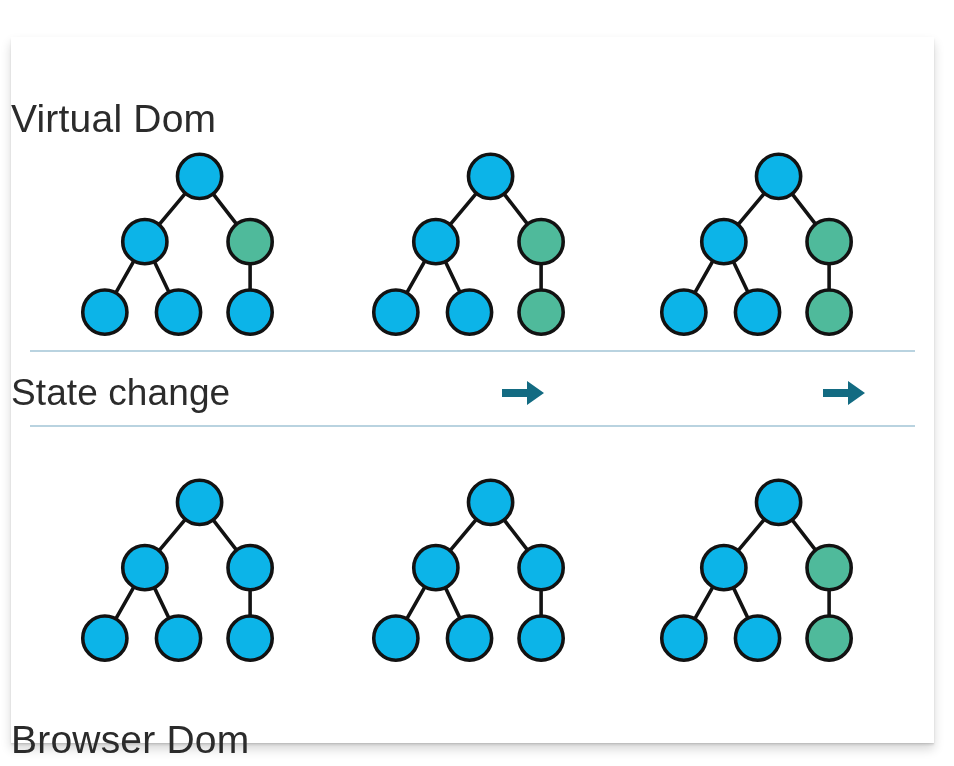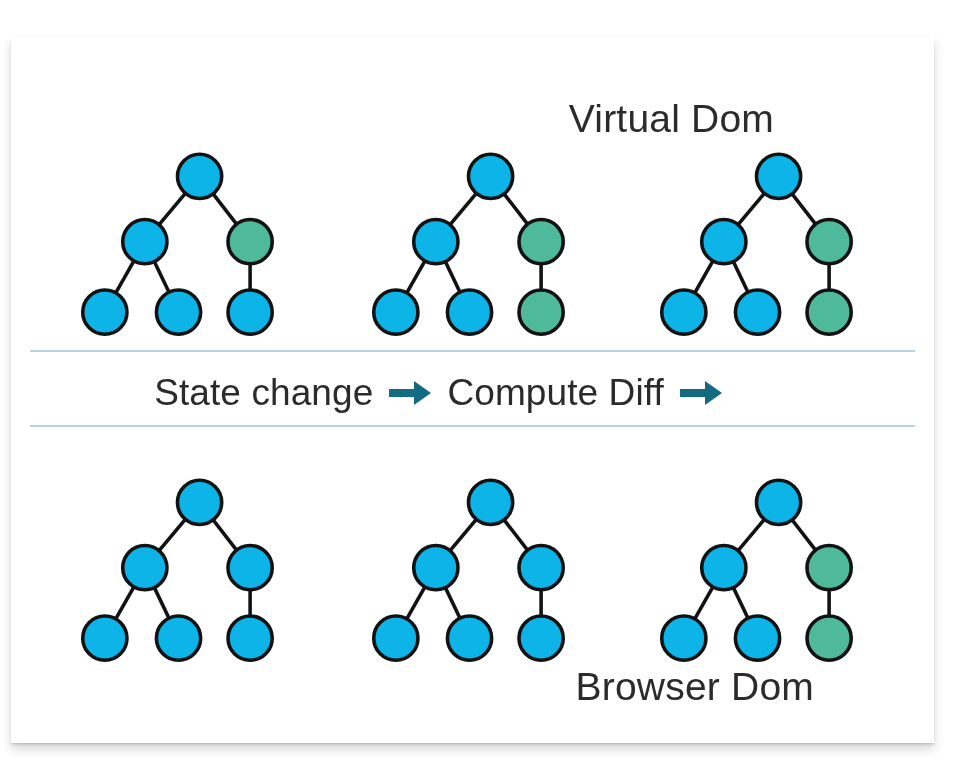--- a/index.html
+++ b/index.html
@@ -31,29 +31,29 @@
       0 2px 2px rgba(0,0,0,0.10),
       0 6px 10px rgba(0,0,0,0.16),
       0 1px 0 rgba(0,0,0,0.04);
   }
 
   
   .diagram-title {
     position: absolute;
     left: 0;
     width: 763px;
-    text-align: right;
+    text-align: left;
     color: #2b2b2b;
     font-size: 39px;
     font-weight: 400;
     letter-spacing: 0.2px;
     white-space: nowrap;
   }
   #title-top    { top: 60px; }
-  #title-bottom { top: 628px; margin-left: 40px; }
+  #title-bottom { top: 681px; }
 
   
   .divider {
     position: absolute;
     left: 19px;
     width: 885px;
     height: 2px;
     background: #b9d3e0;
   }
   #divider-top    { top: 313px; }
@@ -61,21 +61,21 @@
 
   
   #flow-row {
     position: absolute;
     left: 0;
     top: 327px;
     width: 862px;
     height: 58px;
     display: flex;
     align-items: center;
-    justify-content: center;
+    justify-content: space-between;
     gap: 8px;
   }
   .flow-label {
     color: #2b2b2b;
     font-size: 37px;
     font-weight: 400;
     white-space: nowrap;
     letter-spacing: 0.1px;
   }
   .flow-arrow {
@@ -170,21 +170,20 @@
 
     <div id="flow-row">
       <span class="flow-label">State change</span>
 
       <span class="flow-arrow">
         <svg width="46" height="30" viewBox="0 0 46 30" aria-hidden="true">
           <path d="M2 11 H27 V3 L44 15 L27 27 V19 H2 Z" fill="#136b82"></path>
         </svg>
       </span>
 
-      <span class="flow-label">Compute Diff</span>
 
       <span class="flow-arrow">
         <svg width="46" height="30" viewBox="0 0 46 30" aria-hidden="true">
           <path d="M2 11 H27 V3 L44 15 L27 27 V19 H2 Z" fill="#136b82"></path>
         </svg>
       </span>
 
     </div>
 
     <div class="divider" id="divider-bottom"></div>

